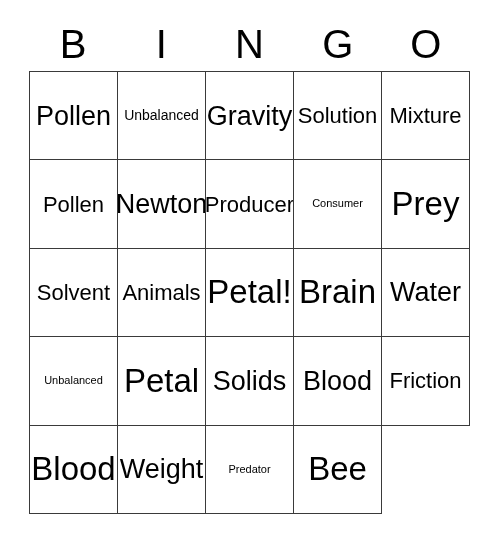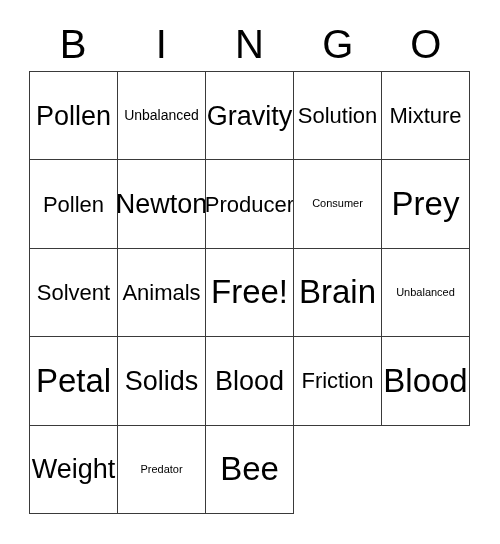--- a/index.html
+++ b/index.html
@@ -122,24 +122,27 @@
       <div class="cell">
         <span class="cell-text fs-xl">Prey</span>
       </div>
       <div class="cell">
         <span class="cell-text fs-m">Solvent</span>
       </div>
       <div class="cell">
         <span class="cell-text fs-m">Animals</span>
       </div>
       <div class="cell">
-        <span class="cell-text fs-xl">Free!</span>
+        <span class="cell-text fs-xl">Petal!</span>
       </div>
       <div class="cell">
         <span class="cell-text fs-xl">Brain</span>
+      </div>
+      <div class="cell">
+        <span class="cell-text fs-l">Water</span>
       </div>
       <div class="cell">
         <span class="cell-text fs-s">Unbalanced</span>
       </div>
       <div class="cell">
         <span class="cell-text fs-xl">Petal</span>
       </div>
       <div class="cell">
         <span class="cell-text fs-l">Solids</span>
       </div>

